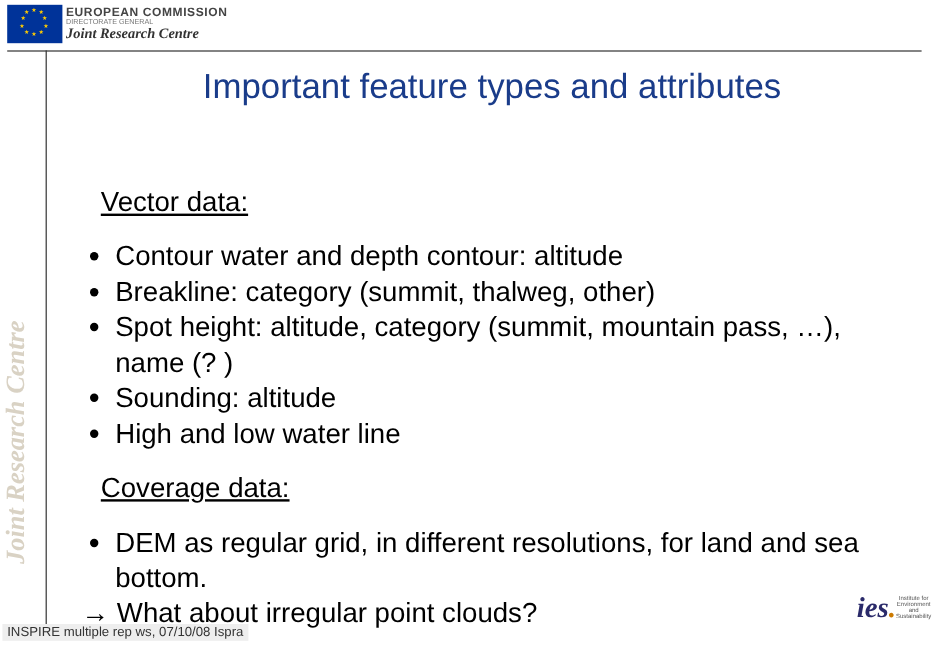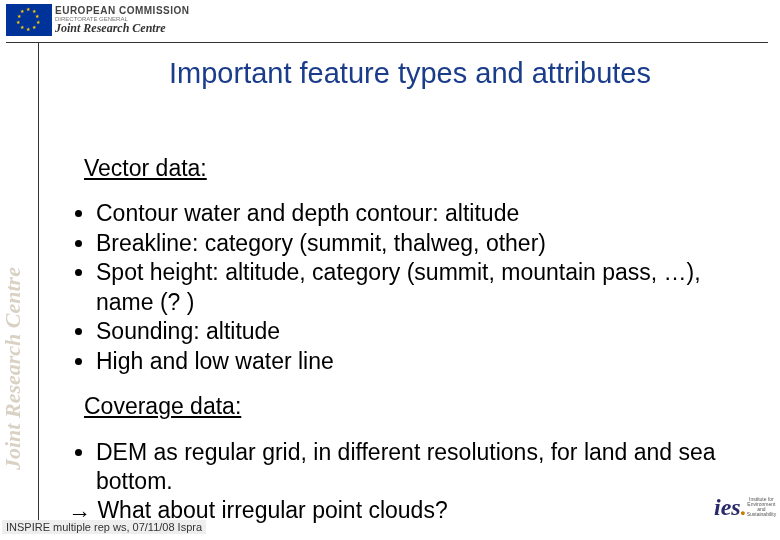--- a/index.html
+++ b/index.html
@@ -193,18 +193,18 @@
     <li>Sounding: altitude</li>
     <li>High and low water line</li>
   </ul>
   <div class="hdr">Coverage data:</div>
   <ul>
     <li>DEM as regular grid, in different resolutions, for land and sea bottom.</li>
   </ul>
   <div class="arrow-line"><span>What about irregular point clouds?</span></div>
 </div>
 
-<div class="footer">INSPIRE multiple rep ws, 07/11/08 Ispra</div>
+<div class="footer">INSPIRE multiple rep ws, 07/10/08 Ispra</div>
 
 <div class="ies-logo">
   <div class="ies-mark"><span>ies</span><span class="dot">.</span></div>
   <div class="ies-sub">Institute for Environment and Sustainability</div>
 </div>
 
 </body></html>

